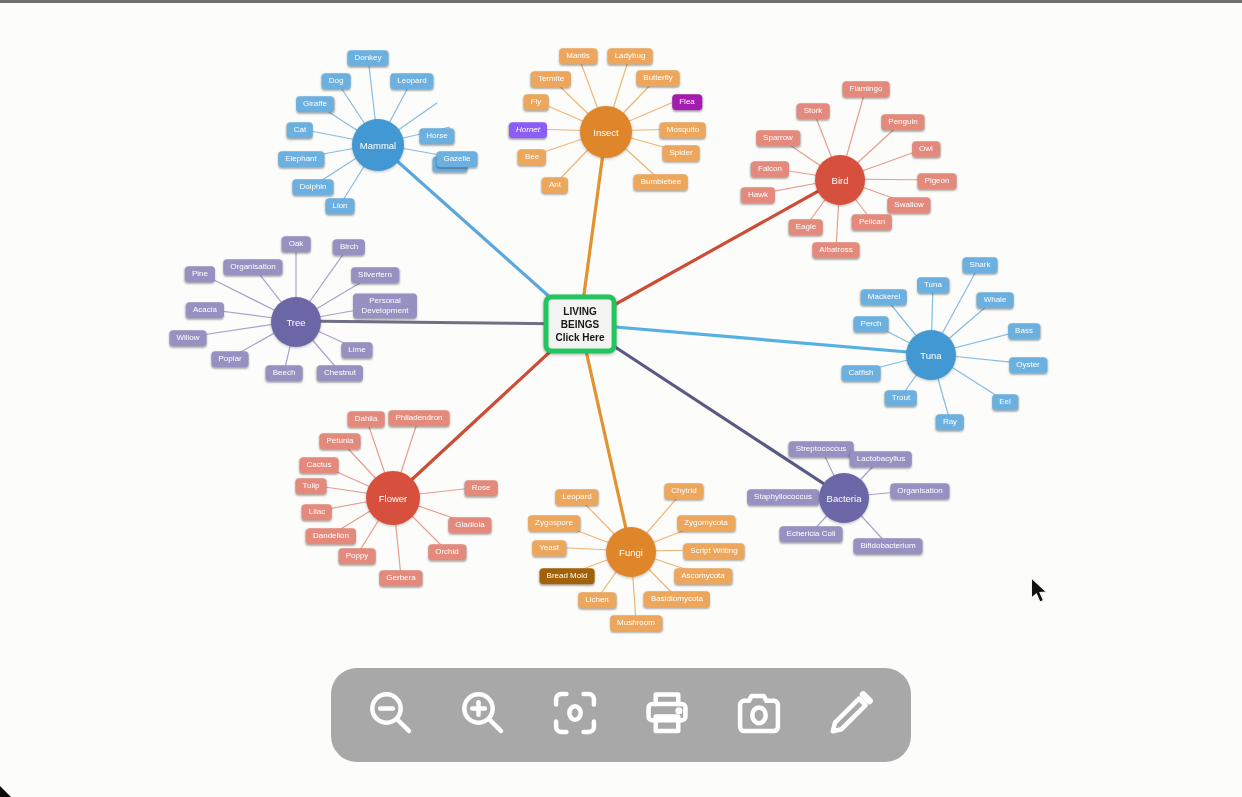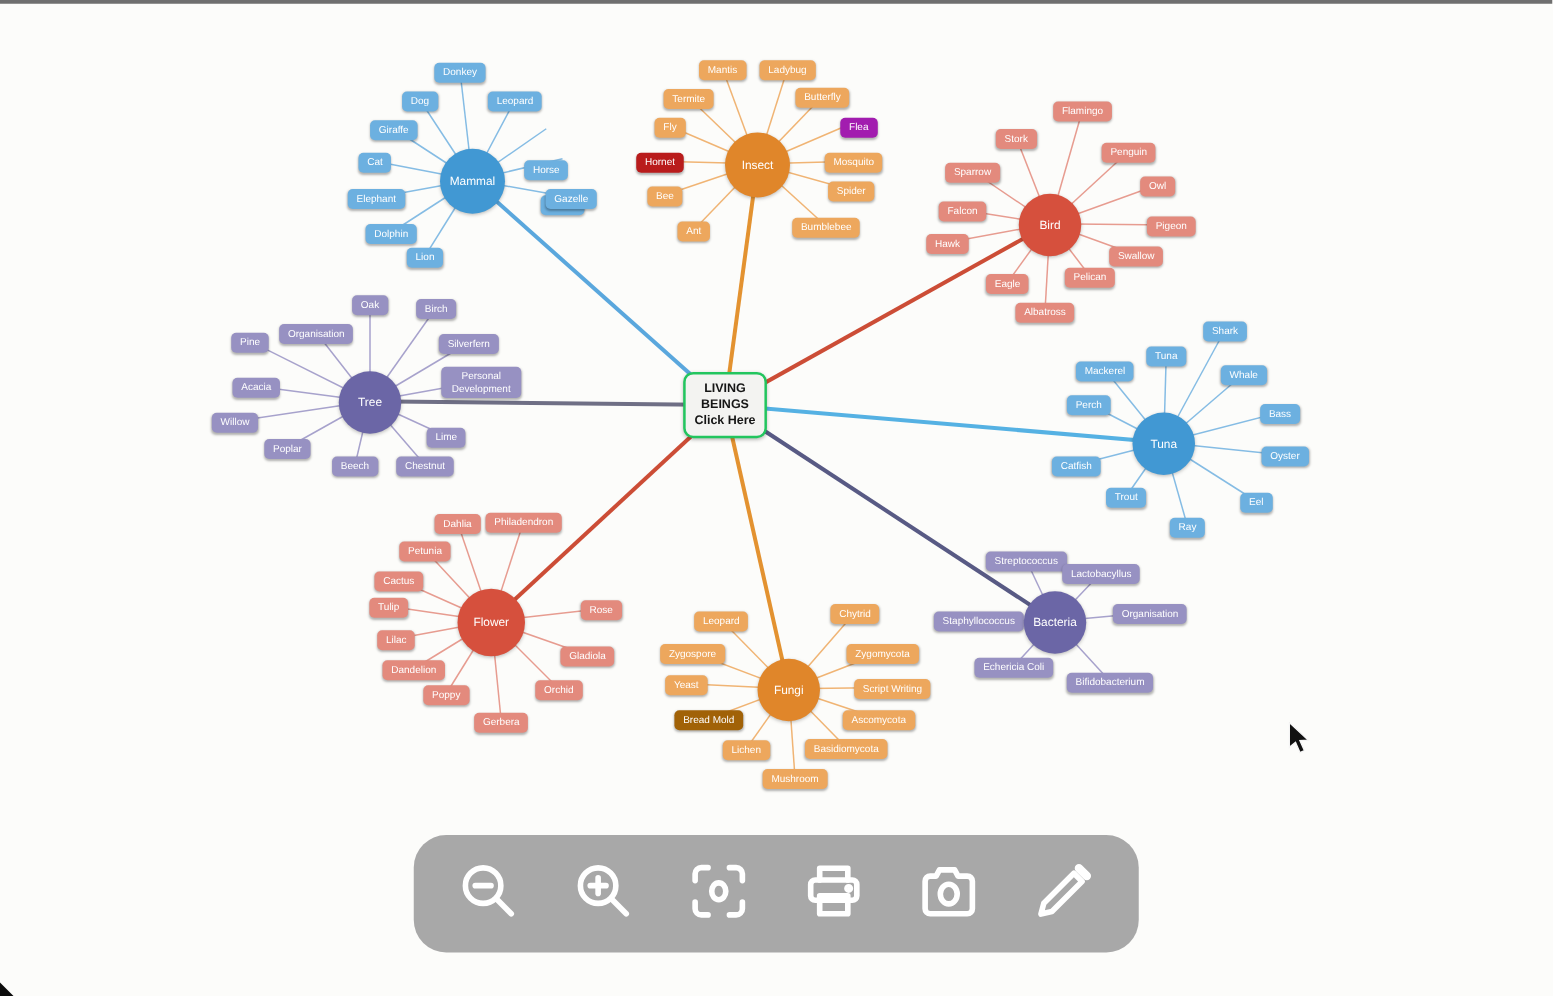--- a/index.html
+++ b/index.html
@@ -15,21 +15,21 @@
     box-shadow:0 1px 2px rgba(0,0,0,.3);
   }
   .cat{
     position:absolute;transform:translate(-50%,-50%);
     border-radius:50%;color:#fff;font-size:9.5px;
     display:flex;align-items:center;justify-content:center;
     box-shadow:0 1px 3px rgba(0,0,0,.25);
   }
   .center-node{
     position:absolute;transform:translate(-50%,-50%);
-    background:#f3f3f1;border:2px solid #22c55e;border-radius:8px;
+    background:#f3f3f1;border:5px solid #22c55e;border-radius:8px;
     padding:5px 7px;text-align:center;font-weight:bold;font-size:10px;
     color:#161616;line-height:1.3;box-shadow:0 1px 3px rgba(0,0,0,.25);
   }
   .center-node span{display:block;white-space:nowrap;}
   .toolbar{
     position:absolute;left:331px;top:668px;width:580px;height:94px;
     background:#a8a8a8;border-radius:26px;
     display:flex;align-items:center;justify-content:center;gap:38px;
   }
   .tool-btn{width:54px;height:54px;display:flex;align-items:center;justify-content:center;cursor:pointer;}
@@ -156,21 +156,21 @@
       <div class="leaf" style="left: 457px; top: 158px; background: rgb(108, 176, 224);">Gazelle</div>
       <div class="leaf" style="left: 313px; top: 186px; background: rgb(108, 176, 224);">Dolphin</div>
       <div class="leaf" style="left: 340px; top: 205px; background: rgb(108, 176, 224);">Lion</div>
       <div class="cat" style="left: 378px; top: 144px; height: 52px; width: 52px; background: rgb(65, 152, 211);">Mammal</div>
       <div class="leaf" style="left: 578px; top: 55px; background: rgb(237, 167, 93);">Mantis</div>
       <div class="leaf" style="left: 630px; top: 55px; background: rgb(237, 167, 93);">Ladybug</div>
       <div class="leaf" style="left: 551px; top: 78px; background: rgb(237, 167, 93);">Termite</div>
       <div class="leaf" style="left: 658px; top: 77px; background: rgb(237, 167, 93);">Butterfly</div>
       <div class="leaf" style="left: 536px; top: 101px; background: rgb(237, 167, 93);">Fly</div>
       <div class="leaf" style="left: 676px; top: 101px; background: #a21caf; margin-left: 11px;">Flea</div>
-      <div class="leaf" style="left: 528px; top: 129px; background: #b91c1c;">Hornet</div>
+      <div class="leaf" style="left: 528px; top: 129px; background: #8b5cf6; font-style: italic;">Hornet</div>
       <div class="leaf" style="left: 683px; top: 129px; background: rgb(237, 167, 93);">Mosquito</div>
       <div class="leaf" style="left: 532px; top: 156px; background: rgb(237, 167, 93);">Bee</div>
       <div class="leaf" style="left: 681px; top: 152px; background: rgb(237, 167, 93); text-align: center;">Spider</div>
       <div class="leaf" style="left: 555px; top: 184px; background: rgb(237, 167, 93);">Ant</div>
       <div class="leaf" style="left: 661px; top: 181px; background: rgb(237, 167, 93);">Bumblebee</div>
       <div class="cat" style="left: 606px; top: 131px; height: 52px; width: 52px; background: rgb(224, 134, 42);">Insect</div>
       <div class="leaf" style="left: 866px; top: 88px; background: rgb(227, 138, 125);">Flamingo</div>
       <div class="leaf" style="left: 813px; top: 110px; background: rgb(227, 138, 125);">Stork</div>
       <div class="leaf" style="left: 903px; top: 121px; background: rgb(227, 138, 125);">Penguin</div>
       <div class="leaf" style="left: 778px; top: 137px; background: rgb(227, 138, 125);">Sparrow</div>

